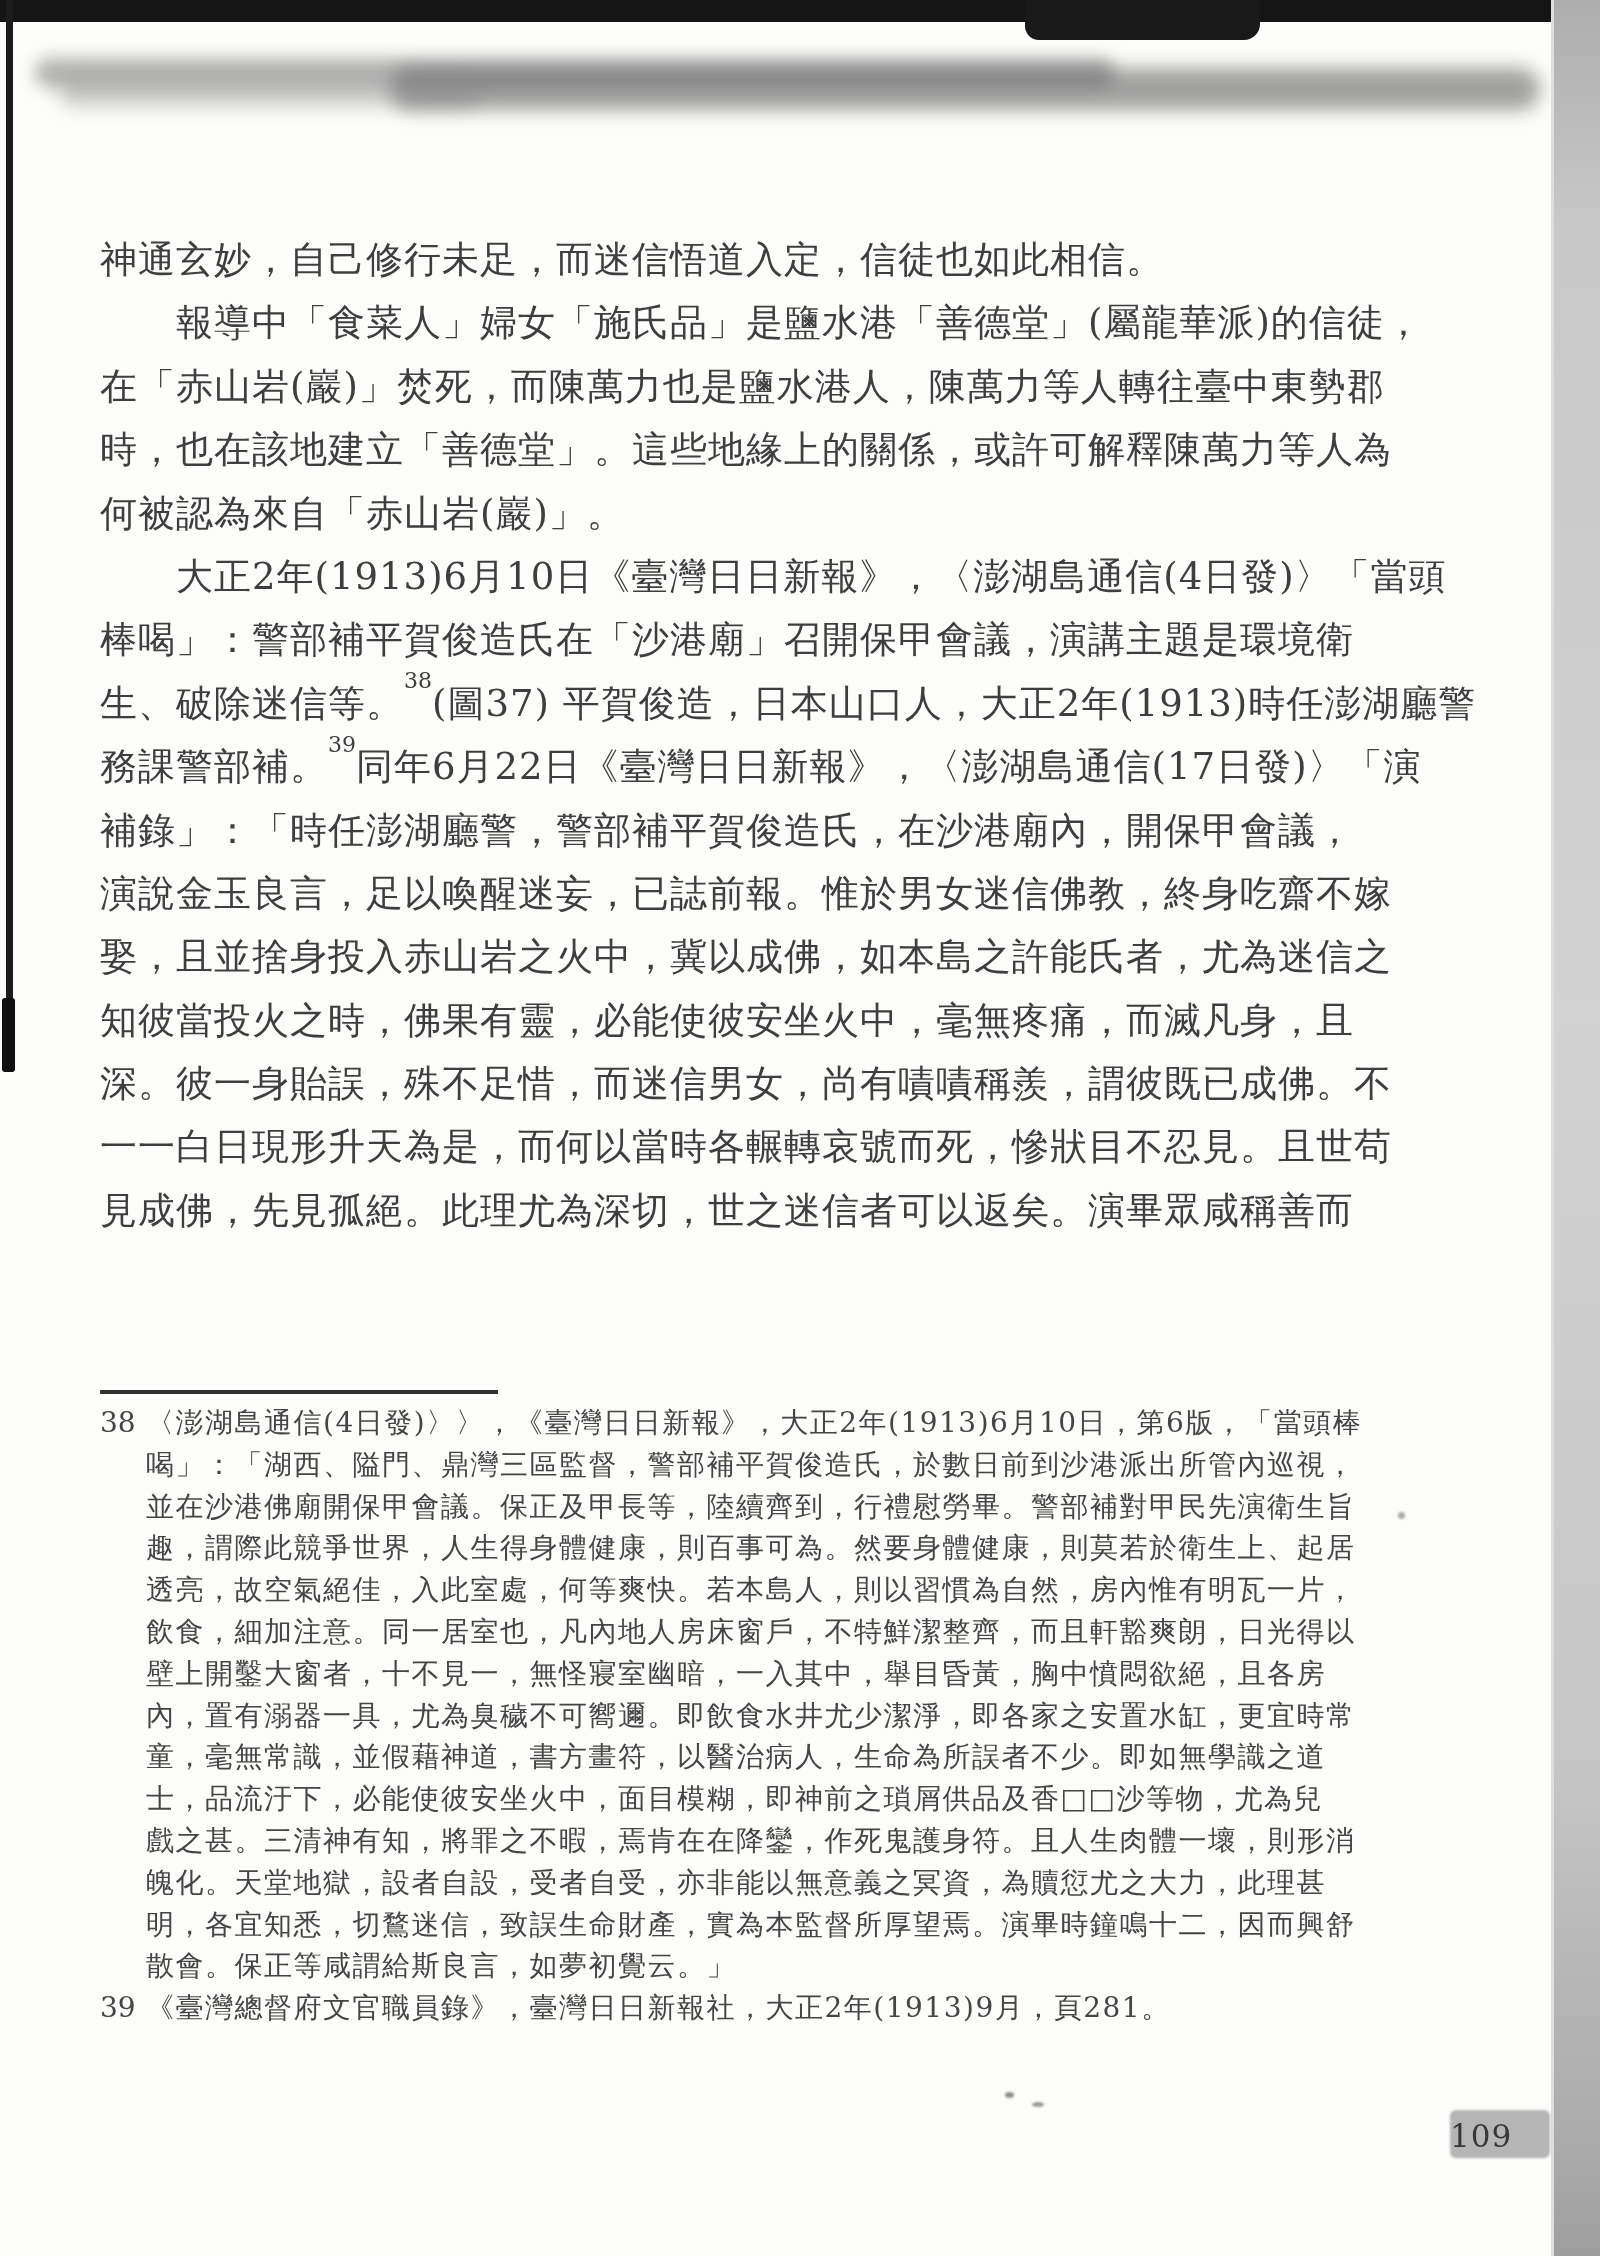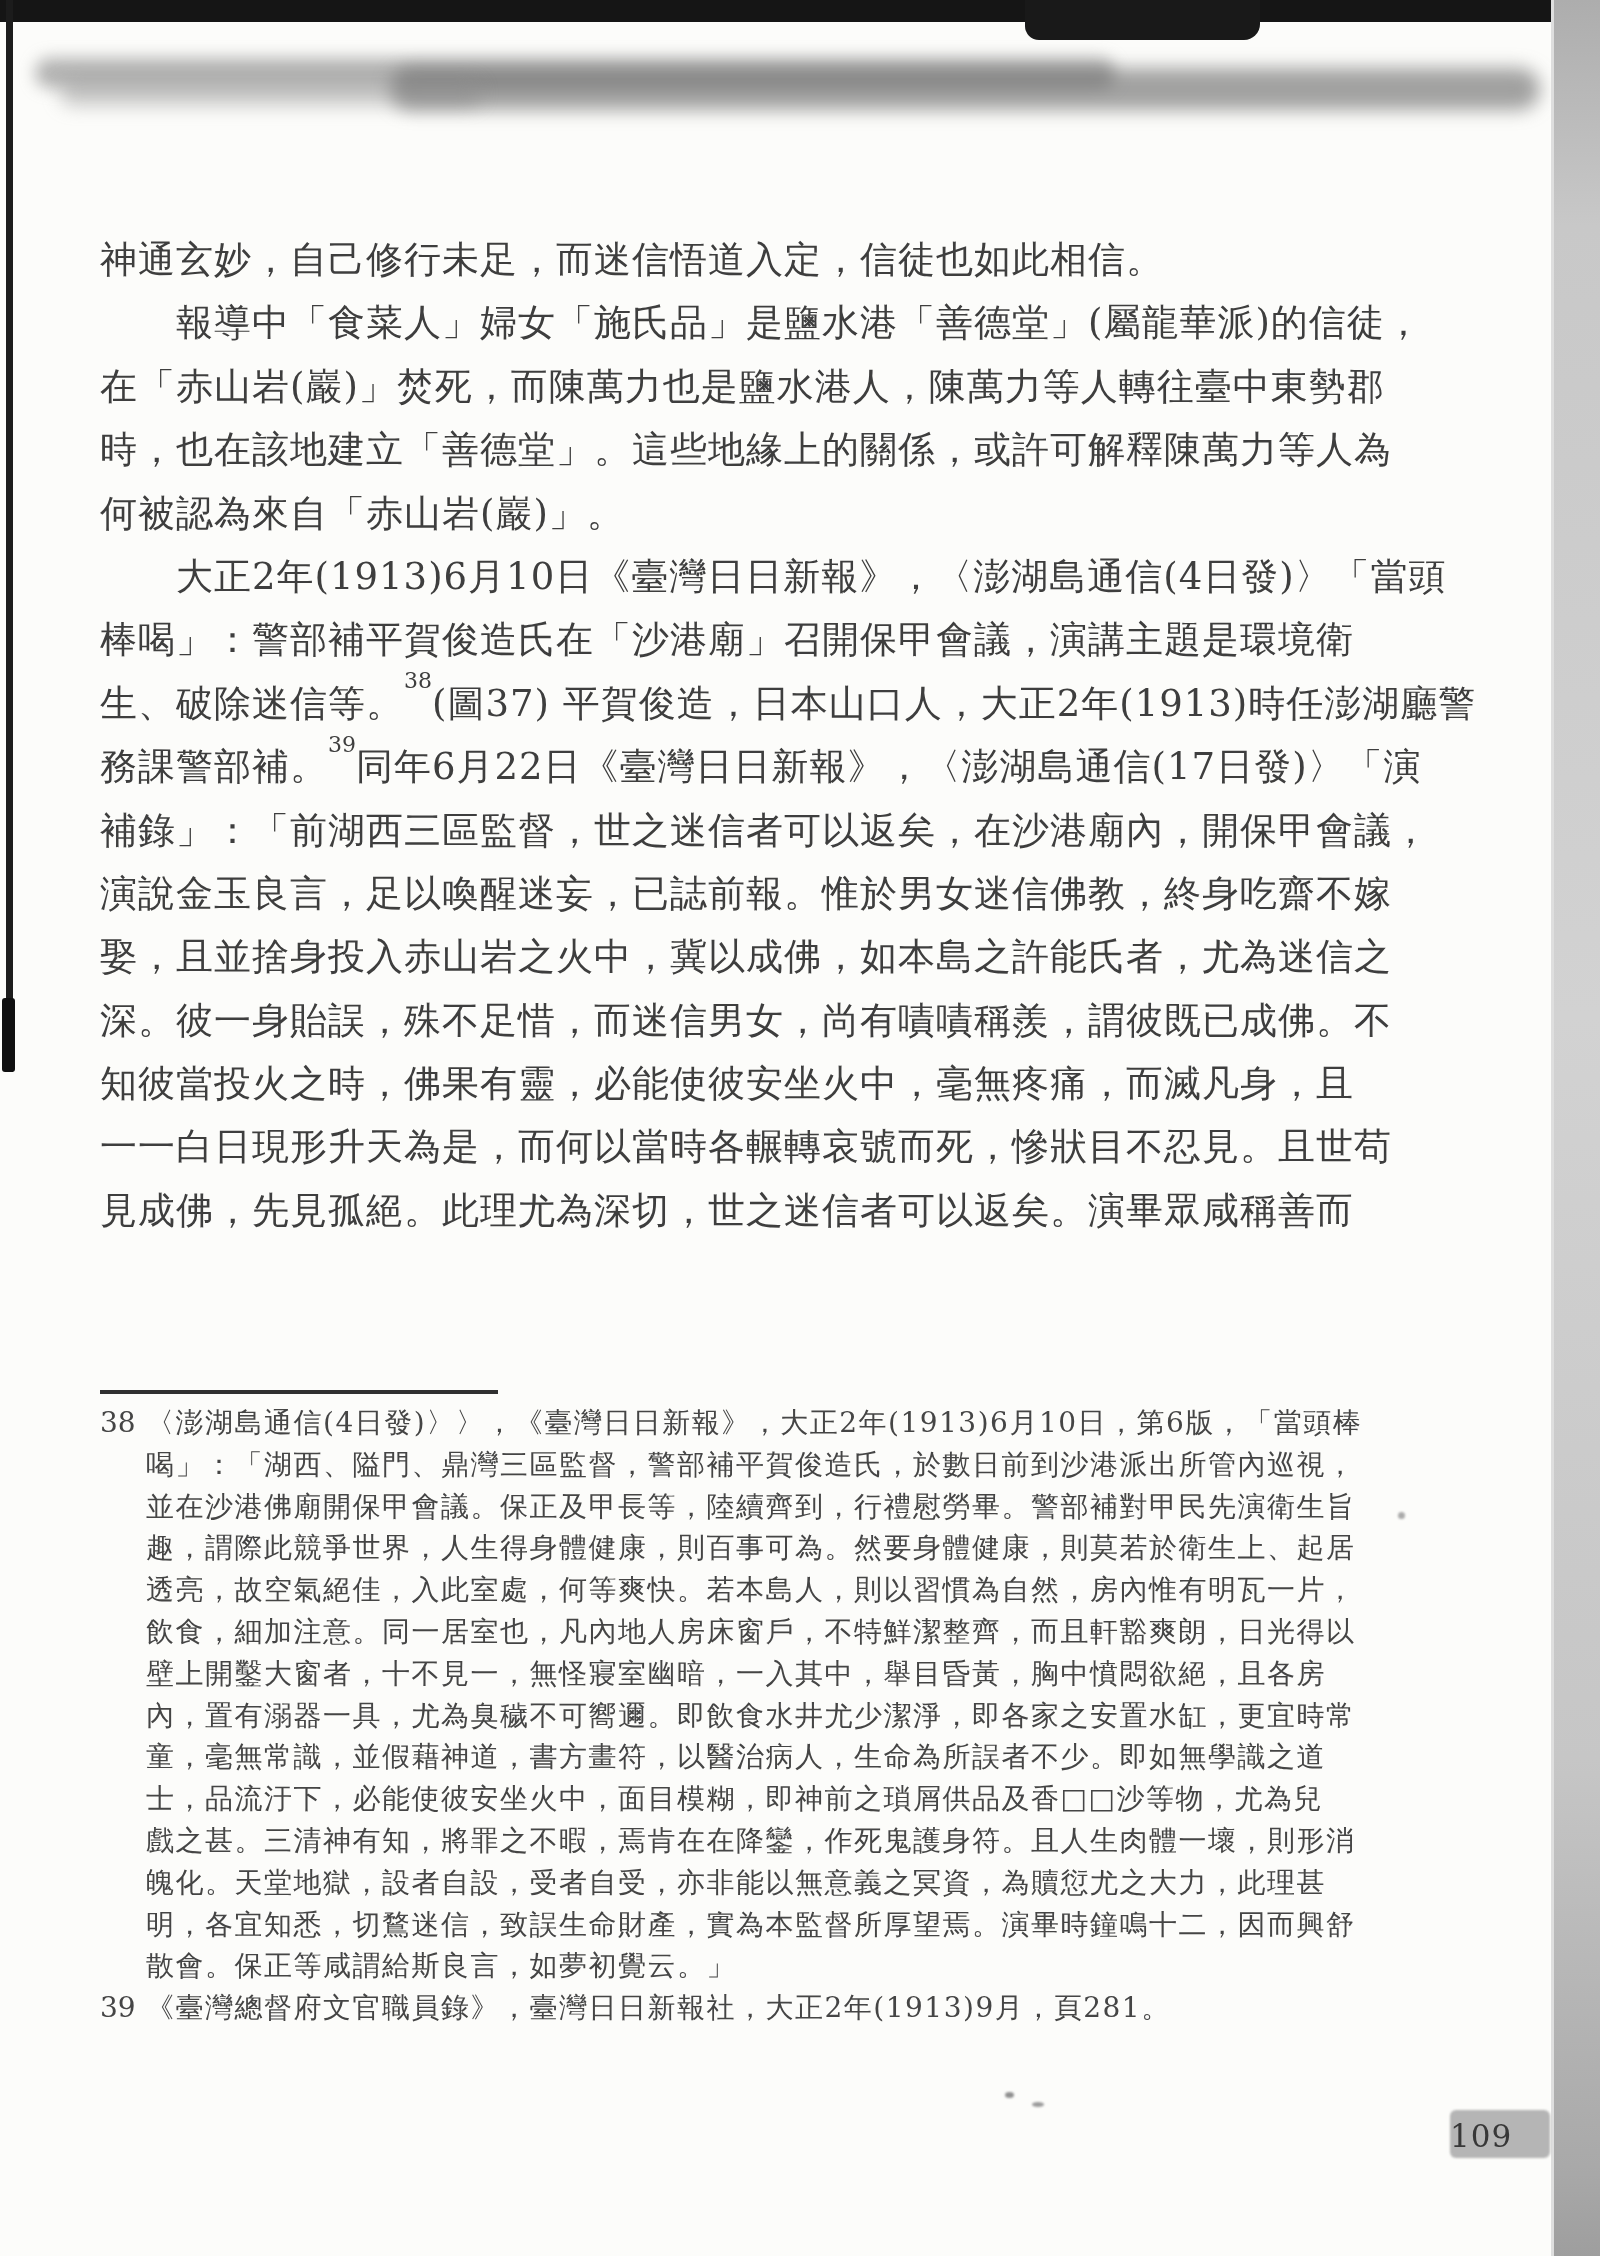--- a/index.html
+++ b/index.html
@@ -79,25 +79,25 @@
   <div class="body-text">
       <div class="bline">神通玄妙，自己修行未足，而迷信悟道入定，信徒也如此相信。</div>
       <div class="bline ind">報導中「食菜人」婦女「施氏品」是鹽水港「善德堂」(屬龍華派)的信徒，</div>
       <div class="bline">在「赤山岩(巖)」焚死，而陳萬力也是鹽水港人，陳萬力等人轉往臺中東勢郡</div>
       <div class="bline">時，也在該地建立「善德堂」。這些地緣上的關係，或許可解釋陳萬力等人為</div>
       <div class="bline">何被認為來自「赤山岩(巖)」。</div>
       <div class="bline ind">大正2年(1913)6月10日《臺灣日日新報》，〈澎湖島通信(4日發)〉「當頭</div>
       <div class="bline">棒喝」：警部補平賀俊造氏在「沙港廟」召開保甲會議，演講主題是環境衛</div>
       <div class="bline">生、破除迷信等。<sup>38</sup>(圖37) 平賀俊造，日本山口人，大正2年(1913)時任澎湖廳警</div>
       <div class="bline">務課警部補。<sup>39</sup>同年6月22日《臺灣日日新報》，〈澎湖島通信(17日發)〉「演</div>
-      <div class="bline">補錄」：「前湖西三區監督，世之迷信者可以返矣，在沙港廟內，開保甲會議，</div>
+      <div class="bline">補錄」：「時任澎湖廳警，警部補平賀俊造氏，在沙港廟內，開保甲會議，</div>
       <div class="bline">演說金玉良言，足以喚醒迷妄，已誌前報。惟於男女迷信佛教，終身吃齋不嫁</div>
       <div class="bline">娶，且並捨身投入赤山岩之火中，冀以成佛，如本島之許能氏者，尤為迷信之</div>
+      <div class="bline">知彼當投火之時，佛果有靈，必能使彼安坐火中，毫無疼痛，而滅凡身，且</div>
       <div class="bline">深。彼一身貽誤，殊不足惜，而迷信男女，尚有嘖嘖稱羨，謂彼既已成佛。不</div>
-      <div class="bline">知彼當投火之時，佛果有靈，必能使彼安坐火中，毫無疼痛，而滅凡身，且</div>
       <div class="bline">一一白日現形升天為是，而何以當時各輾轉哀號而死，慘狀目不忍見。且世苟</div>
       <div class="bline">見成佛，先見孤絕。此理尤為深切，世之迷信者可以返矣。演畢眾咸稱善而</div>
     </div>
 
   <div class="fn-rule"></div>
   <div class="footnotes">
       <div class="fline"><span class="fnum">38</span>〈澎湖島通信(4日發)〉〉，《臺灣日日新報》，大正2年(1913)6月10日，第6版，「當頭棒</div>
       <div class="fline fcont">喝」：「湖西、隘門、鼎灣三區監督，警部補平賀俊造氏，於數日前到沙港派出所管內巡視，</div>
       <div class="fline fcont">並在沙港佛廟開保甲會議。保正及甲長等，陸續齊到，行禮慰勞畢。警部補對甲民先演衛生旨</div>
       <div class="fline fcont">趣，謂際此競爭世界，人生得身體健康，則百事可為。然要身體健康，則莫若於衛生上、起居</div>

